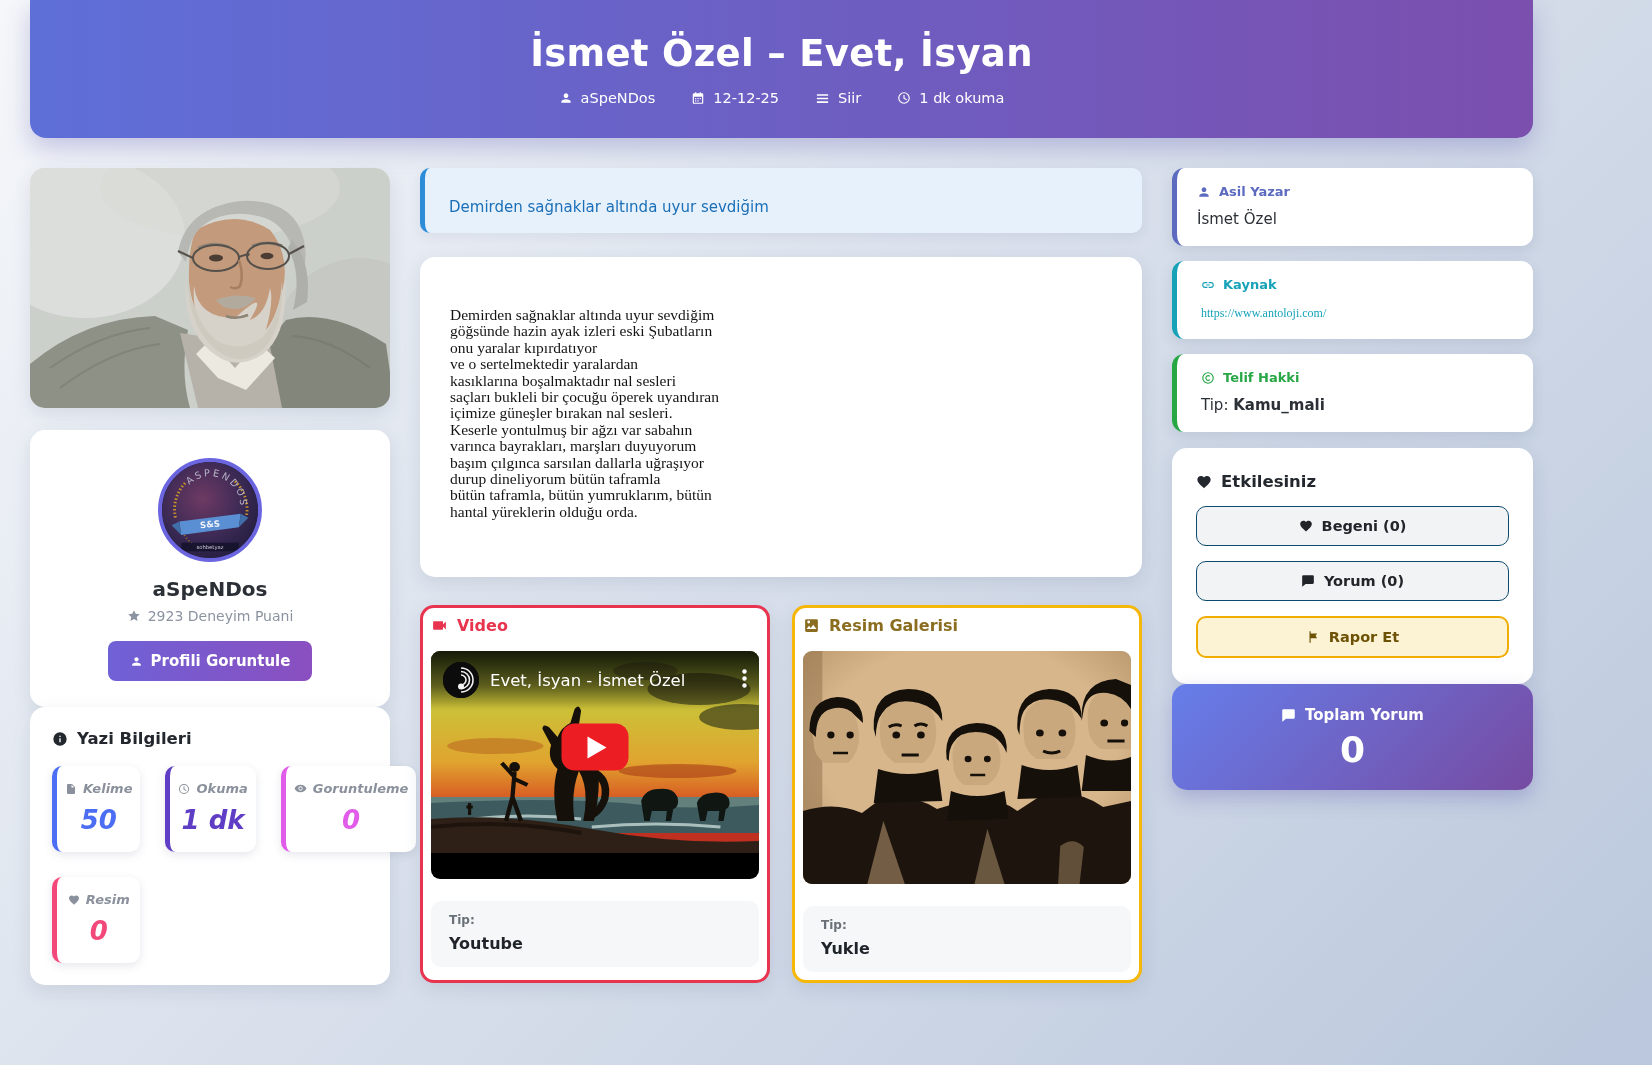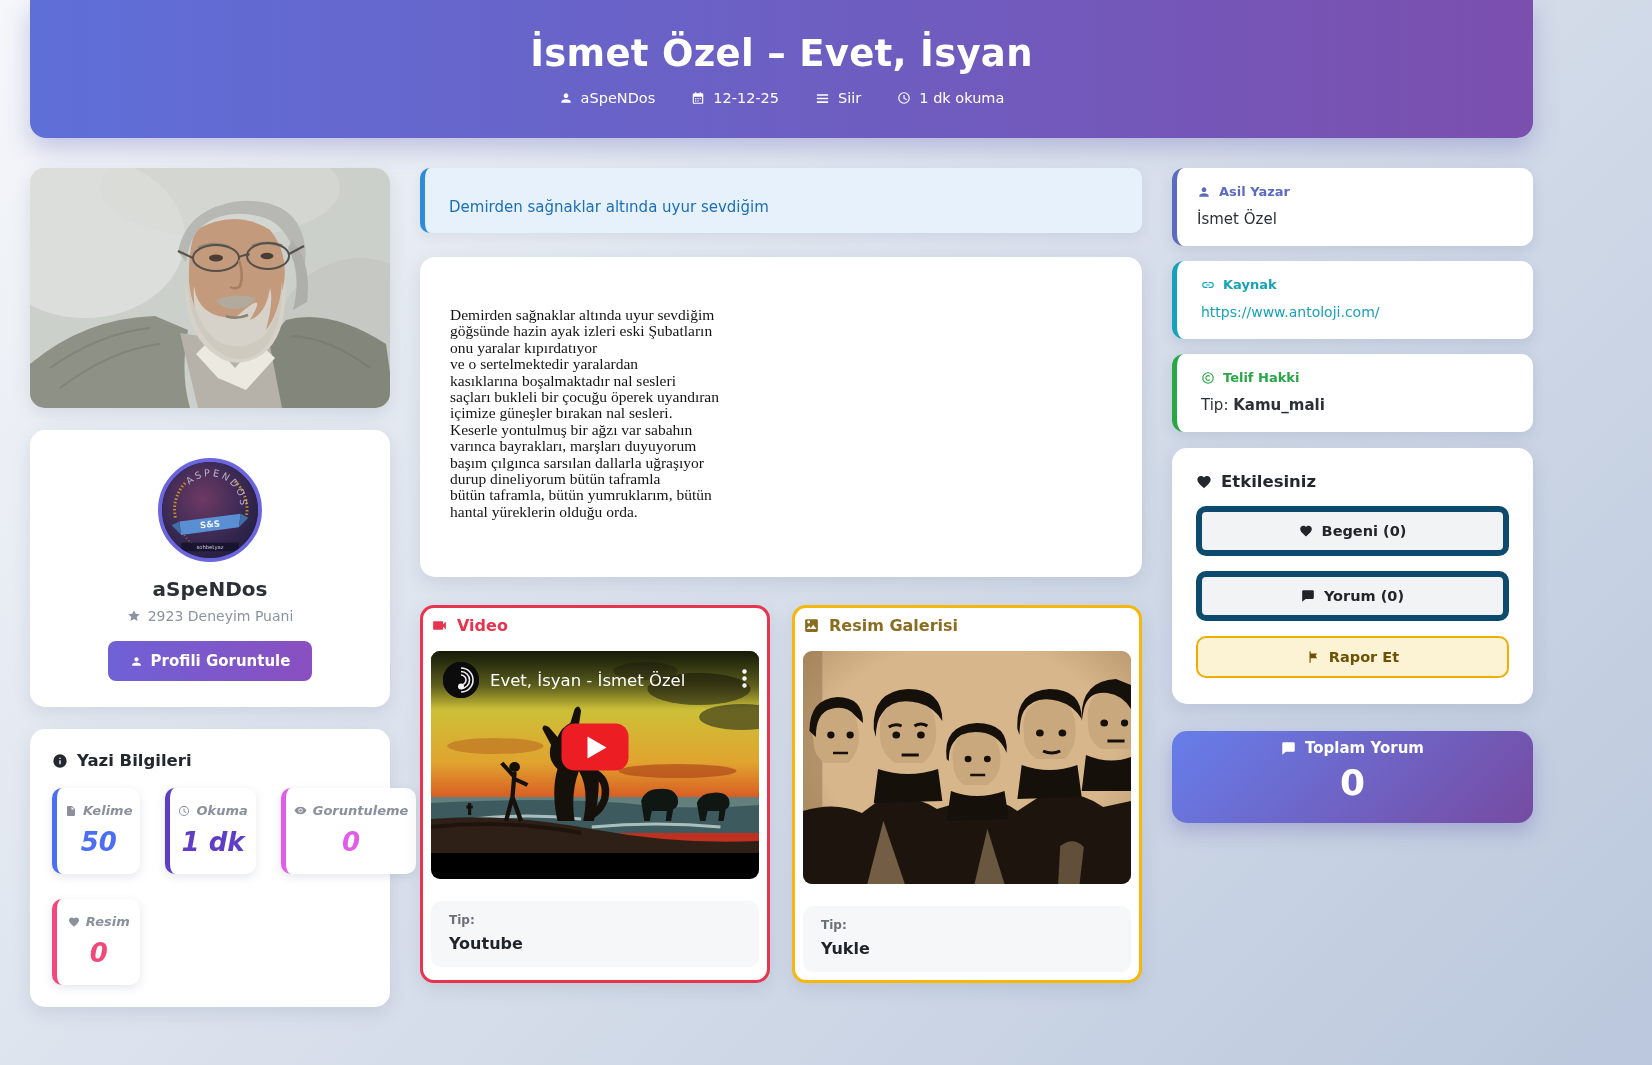--- a/index.html
+++ b/index.html
@@ -38,21 +38,21 @@
   .avatar-ring svg { width:100%; height:100%; display:block; }
   .username { font-size:20px; font-weight:bold; color:#2b2f36; margin-top:15px; }
   .xp { color:#8b93a0; font-size:14px; margin-top:7px; display:flex; justify-content:center; gap:7px; align-items:center; }
   .profile-btn {
     margin-top:17px; display:inline-flex; align-items:center; gap:8px;
     background:linear-gradient(90deg,#6f61d6,#8a4fc0); color:#fff; font-weight:bold; font-size:15px;
     border:none; border-radius:8px; padding:11px 22px; cursor:pointer;
     font-family:"DejaVu Sans","Liberation Sans",sans-serif;
   }
 
-  .stats-card { margin-top:22px; padding:22px; }
+  .stats-card { padding:22px; }
   .card-title { display:flex; gap:9px; align-items:center; font-weight:bold; font-size:16.5px; color:#23272e; }
   .stats-grid { display:grid; grid-template-columns:1fr 1fr 1fr; gap:25px; margin-top:18px;font-style:italic; }
   .stat { background:#fff; border-radius:10px; padding:15px 8px 17px; text-align:center; box-shadow:0 3px 10px rgba(60,70,110,.13); border-left:5px solid #ccc; }
   .stat .lab { font-size:13px; font-weight:bold; color:#8a919c; display:flex; gap:6px; justify-content:center; align-items:center; }
   .stat .val { font-size:26px; font-weight:bold; margin-top:9px; }
   .stat.c-blue    { border-color:#4c6ef5; } .stat.c-blue .val    { color:#4c6ef5; }
   .stat.c-purple  { border-color:#5f3dc4;text-align:center; } .stat.c-purple .val  { color:#5f3dc4; }
   .stat.c-magenta { border-color:#e15ce8; } .stat.c-magenta .val { color:#e15ce8; }
   .stat.c-pink    { border-color:#f2487a; } .stat.c-pink .val    { color:#f2487a; }
 
@@ -89,31 +89,31 @@
   .tip-val { font-size:16px; font-weight:bold; color:#1f242b; margin-top:7px; }
 
   
   .side-card { background:#fff; border-radius:12px; padding:16px 20px 18px; box-shadow:0 5px 14px rgba(60,70,110,.12); border-left:5px solid #ccc; }
   .side-card + .side-card { margin-top:15px;padding-left:24px; }
   .s-title { display:flex; gap:8px; font-weight:bold; font-size:13px; align-items:center; }
   .sc-author { border-color:#5c6bc0; } .sc-author .s-title { color:#5c6bc0; }
   .sc-source { border-color:#17a2b8; } .sc-source .s-title { color:#17a2b8; }
   .sc-copy   { border-color:#28a745; } .sc-copy .s-title   { color:#28a745; }
   .s-body { margin-top:11px; font-size:15px; color:#2b2f36; }
-  .s-body a { color:#17a2b8; text-decoration:none; font-size:14px; }
+  .s-body a { color:#17a2b8; text-decoration:none; font-size:12px;font-family:Liberation Serif, serif; }
   .s-body .bold { font-weight:bold; }
 
   .interact-card { margin-top:16px; background:#fff; border-radius:15px; padding:24px 24px 26px; box-shadow:0 6px 18px rgba(60,70,110,.12); }
   .i-btn { display:flex; justify-content:center; align-items:center; gap:9px; width:100%; padding:11px 0; border-radius:10px;
-           background:#f1f3f5; border:6px solid #0c4a6e; font-weight:bold; font-size:14.5px; color:#212529; margin-top:15px; cursor:pointer;
+           background:#f1f3f5; border:1px solid #0c4a6e; font-weight:bold; font-size:14.5px; color:#212529; margin-top:15px; cursor:pointer;
            font-family:"DejaVu Sans","Liberation Sans",sans-serif; }
   .i-btn.report { background:#fcf3d5; border:2px solid #f0ad00; color:#6d5205; }
 
-  .total-card { margin-top:27px; background:linear-gradient(135deg,#667eea,#764ba2); border-radius:15px; color:#fff; text-align:center;
-                padding:8px 20px 20px; box-shadow:0 8px 20px rgba(90,80,170,.30); }
+  .total-card { background:linear-gradient(135deg,#667eea,#764ba2); border-radius:15px; color:#fff; text-align:center;
+                padding:22px 20px 20px; box-shadow:0 8px 20px rgba(90,80,170,.30); }
   .t-title { font-weight:bold; font-size:15px; display:flex; justify-content:center; gap:9px; align-items:center; }
   .t-val { font-size:36px; font-weight:bold; margin-top:5px; }
 </style>
 </head>
 <body>
 
 <div class="container">
 
   <div class="hero">
     <h1>İsmet Özel – Evet, İsyan</h1>

